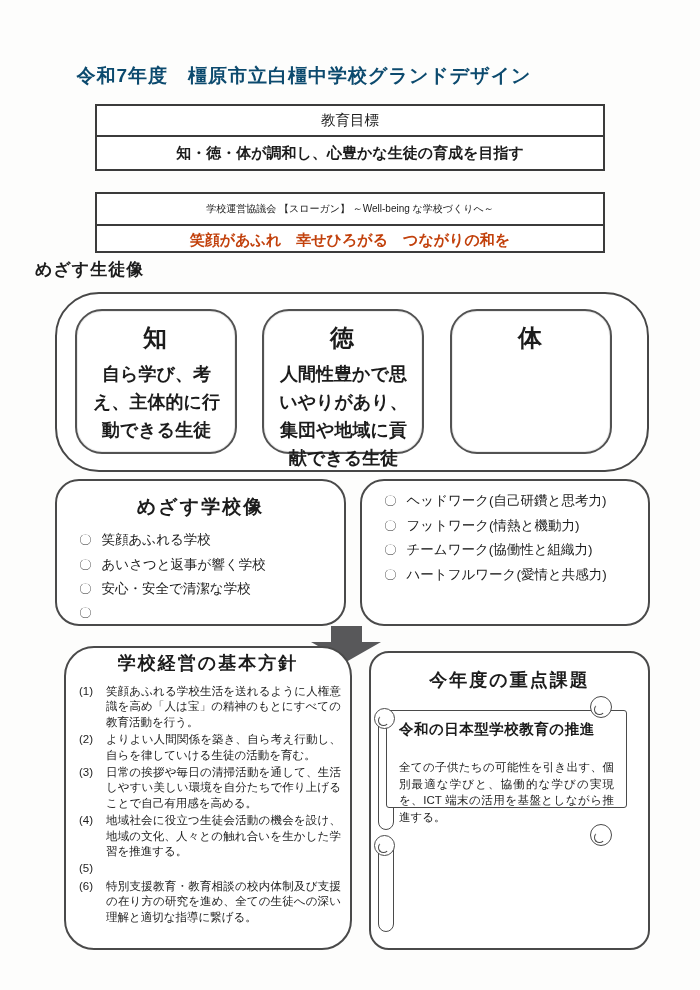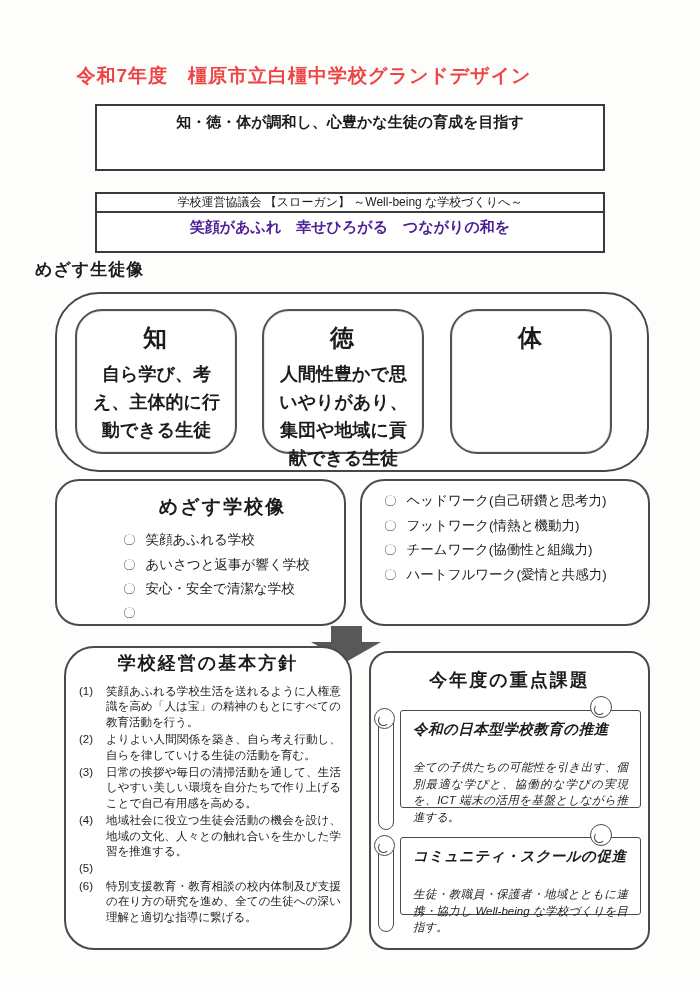--- a/index.html
+++ b/index.html
@@ -1,49 +1,49 @@
 <!DOCTYPE html>
 <html><head>
 <meta charset="utf-8">
 <style>
   html,body{margin:0;padding:0;}
   body{background:#e8e8e8;font-family:"Liberation Sans","DejaVu Sans",sans-serif;}
   .page{position:relative;width:700px;height:990px;background:#fdfdfc;overflow:hidden;
         color:#1c1c1c;}
   
   .doc-title{position:absolute;left:0;top:63px;width:608px;margin:0;text-align:center;
-             font-size:19px;font-weight:bold;color:#ef4444;letter-spacing:1px;}
+             font-size:19px;font-weight:bold;color:#0c4a6e;letter-spacing:1px;}
   
   .tbox{position:absolute;left:95px;width:510px;background:#fff;
         border:2px solid #3b3b3b;box-sizing:border-box;}
   .tbox-row{display:flex;align-items:center;justify-content:center;box-sizing:border-box;}
   .box-goal{top:104px;height:67px;}
   .box-goal .tbox-header{height:31px;border-bottom:2px solid #3b3b3b;font-size:14.5px;}
   .box-goal .tbox-body{height:32px;font-size:15px;font-weight:bold;}
   .box-slogan{top:192px;height:61px;}
-  .box-slogan .tbox-header{height:19px;border-bottom:2px solid #3b3b3b;font-size:12px;}
-  .box-slogan .tbox-body{height:28px;font-size:15px;font-weight:bold;color:#4c1d95;}
+  .box-slogan .tbox-header{height:32px;border-bottom:2px solid #3b3b3b;font-size:10px;}
+  .box-slogan .tbox-body{height:28px;font-size:15px;font-weight:bold;color:#c2410c;}
   
   .section-heading{position:absolute;left:35px;top:258px;margin:0;font-size:17px;
                    font-weight:bold;letter-spacing:1px;}
   
   .pillars-outer{position:absolute;left:55px;top:292px;width:594px;height:180px;
                  border:2px solid #474747;border-radius:44px;box-sizing:border-box;background:#fff;}
   .pillar{position:absolute;top:15px;width:162px;height:145px;border:2px solid #525252;
           border-radius:27px;box-sizing:border-box;background:#fff;
           box-shadow:inset 0 0 0 1px rgba(0,0,0,0.08);}
   .pillar-chi{left:18px;} .pillar-toku{left:205px;} .pillar-tai{left:393px;}
   .pillar-title{text-align:center;font-size:24px;font-weight:bold;margin-top:11px;
                 letter-spacing:2px;}
   .pillar-desc{margin:7px 12px 0 13px;font-size:18px;font-weight:bold;line-height:1.55;
                text-align:center;}
   
   .round-box{position:absolute;border:2px solid #4a4a4a;border-radius:24px;background:#fff;
              box-sizing:border-box;}
-  .school-box{left:55px;top:479px;width:291px;height:147px;padding-left:44px;}
+  .school-box{left:55px;top:479px;width:291px;height:147px;}
   .teacher-box{left:360px;top:479px;width:290px;height:147px;}
   .round-title{text-align:center;font-size:19px;font-weight:bold;margin-top:13px;
                letter-spacing:2px;}
   .vision-list{margin:11px 0 0 0;padding:0 8px 0 22px;list-style:none;}
   .vision-list li{font-size:13.5px;margin-bottom:6.5px;display:flex;align-items:baseline;}
   .circ{margin-right:10px;font-size:12.5px;flex:none;}
   
   .down-arrow{position:absolute;left:311px;top:626px;width:70px;height:37px;}
   .arrow-stem{position:absolute;left:20px;top:0;width:31px;height:16px;background:#58585a;}
   .arrow-head{position:absolute;left:0;top:16px;width:0;height:0;
@@ -59,23 +59,23 @@
   
   .issues-box{left:369px;top:651px;width:281px;height:299px;border-radius:20px;}
   .issues-box .round-title{font-size:18px;margin-top:15px;}
   .scroll{position:absolute;left:7px;width:269px;}
   .scroll-1{top:43px;height:152px;}
   .scroll-2{top:171px;height:120px;}
   .scroll-roll{position:absolute;left:0;width:16px;background:#fff;
                border:1.5px solid #4a4a4a;border-radius:8px;box-sizing:border-box;z-index:1;}
   .scroll-1 .scroll-roll{top:18px;height:116px;}
   .scroll-2 .scroll-roll{top:17px;height:91px;}
-  .scroll-panel{position:absolute;left:22px;width:241px;background:#fff;
+  .scroll-panel{position:absolute;left:8px;width:241px;background:#fff;
                 border:1.5px solid #4a4a4a;border-radius:3px;box-sizing:border-box;z-index:2;
-                padding:9px 12px;font-style:italic;}
+                padding:9px 12px;}
   .scroll-1 .scroll-panel{top:14px;height:98px;}
   .scroll-2 .scroll-panel{top:13px;height:78px;}
   .scroll-curl{position:absolute;width:22px;height:22px;border:1.5px solid #4a4a4a;
                border-radius:50%;background:#fff;box-sizing:border-box;z-index:3;}
   .curl-right{left:212px;top:0;}
   .curl-left{left:-4px;z-index:3;width:21px;height:21px;}
   .scroll-1 .curl-left{top:12px;} .scroll-2 .curl-left{top:11px;}
   .scroll-curl::after{content:"";position:absolute;left:3px;bottom:2px;width:9px;height:9px;
                border:1.5px solid #4a4a4a;border-top-color:transparent;
                border-right-color:transparent;border-radius:50%;}
@@ -83,20 +83,21 @@
   .scroll-body{margin-top:20px;font-size:11.5px;line-height:1.45;text-align:justify;}
 </style>
 </head>
 <body>
 
 <div class="page">
 
   <h1 class="doc-title">令和7年度　橿原市立白橿中学校グランドデザイン</h1>
 
   <section class="tbox box-goal">
+    <div class="tbox-row tbox-header">教育目標</div>
     <div class="tbox-row tbox-body">知・徳・体が調和し、心豊かな生徒の育成を目指す</div>
   </section>
 
   <section class="tbox box-slogan">
     <div class="tbox-row tbox-header">学校運営協議会 【スローガン】 ～Well-being な学校づくりへ～</div>
     <div class="tbox-row tbox-body">笑顔があふれ　幸せひろがる　つながりの和を</div>
   </section>
 
   <h2 class="section-heading">めざす生徒像</h2>
 
@@ -200,20 +201,16 @@
       <div class="scroll-panel">
         <div class="scroll-title">令和の日本型学校教育の推進</div>
         <div class="scroll-body">全ての子供たちの可能性を引き出す、個別最適な学びと、協働的な学びの実現を、ICT 端末の活用を基盤としながら推進する。</div>
       </div>
     </div>
 
     <div class="scroll scroll-2">
       <div class="scroll-roll"></div>
       <div class="scroll-curl curl-left"></div>
       <div class="scroll-curl curl-right"></div>
-      <div class="scroll-panel">
-        <div class="scroll-title">コミュニティ・スクールの促進</div>
-        <div class="scroll-body">生徒・教職員・保護者・地域とともに連携・協力し Well-being な学校づくりを目指す。</div>
-      </div>
     </div>
   </section>
 
 </div>
 
 </body></html>

